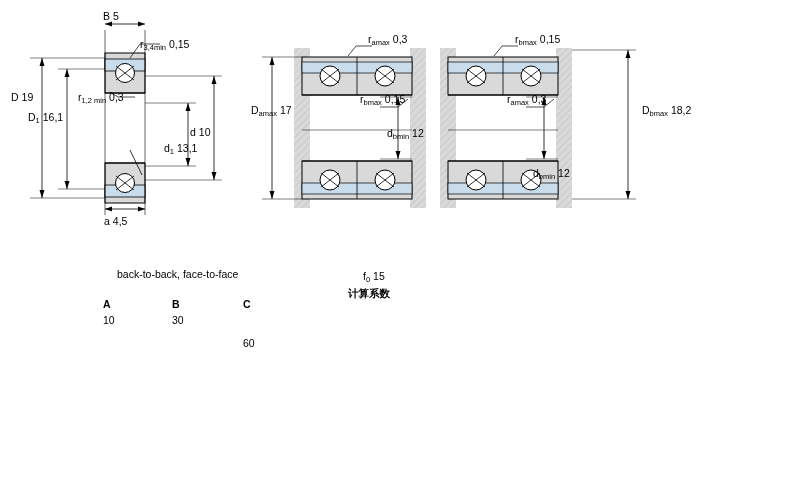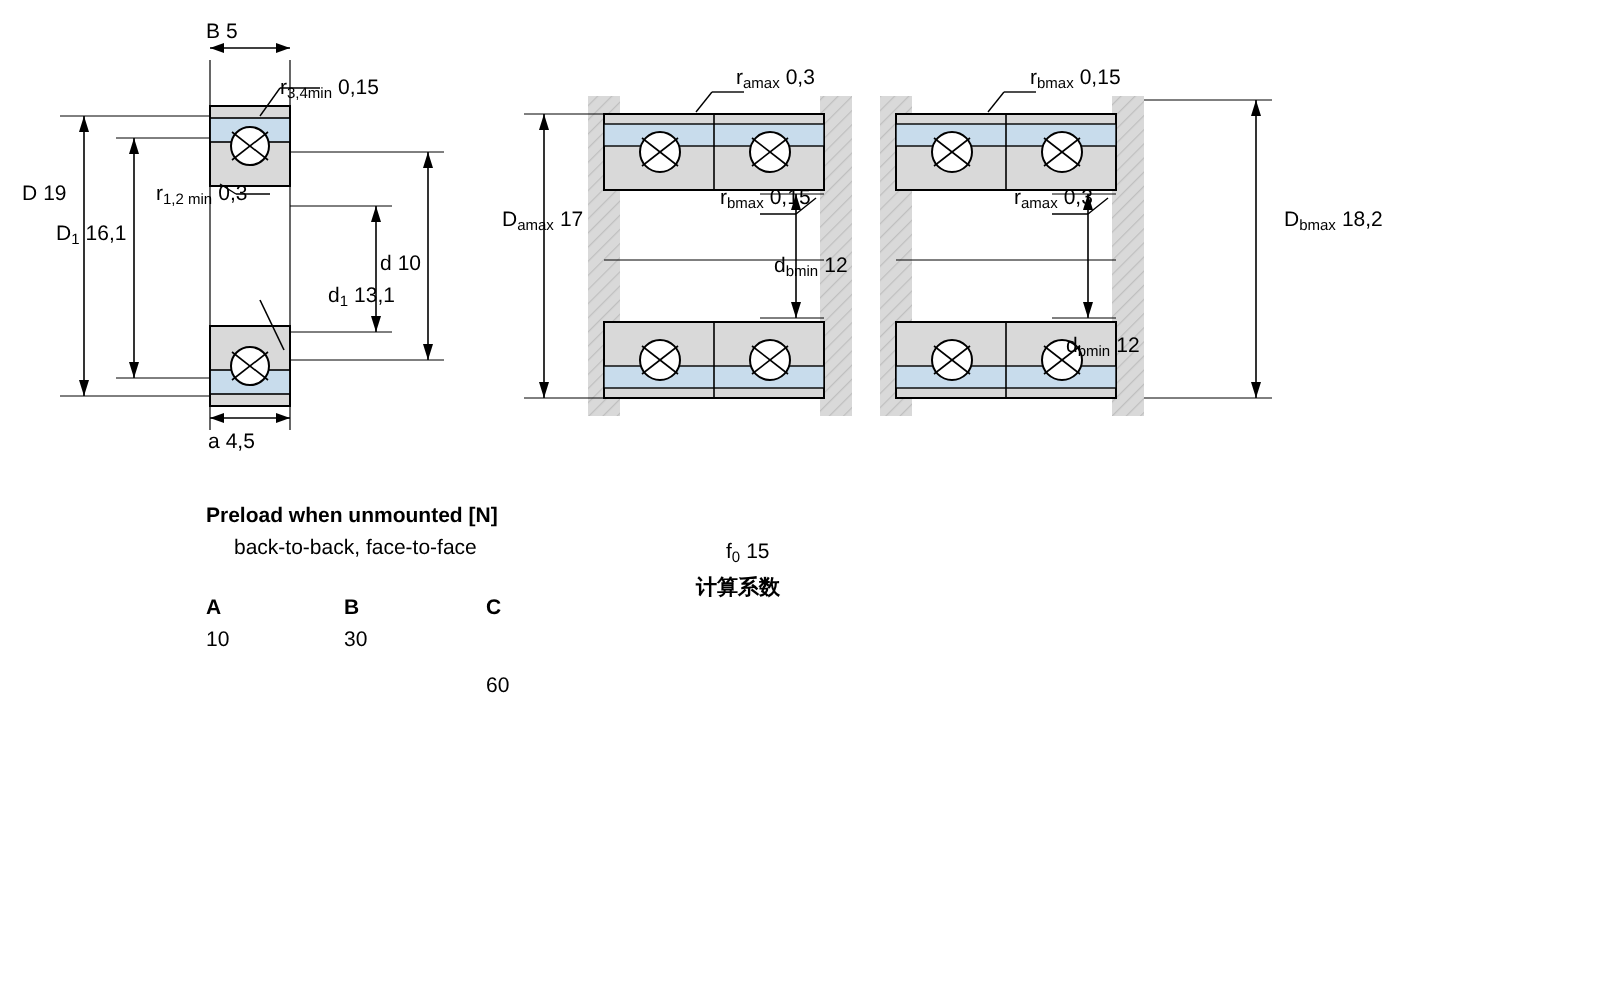--- a/index.html
+++ b/index.html
@@ -301,21 +301,20 @@
   </div>
 
   <div class="lbl" style="left:387px; top:127px;">
     <span>d</span><sub>bmin</sub><span class="val">12</span>
   </div>
 
   <div class="lbl" style="left:533px; top:127px;margin-top:40px;">
     <span>d</span><sub>bmin</sub><span class="val">12</span>
   </div>
 
-  <div class="txtblock bold" style="left:103px; top:252px;">Preload when unmounted [N]</div>
   <div class="txtblock" style="left:117px; top:268px;text-align:center;">back-to-back, face-to-face</div>
 
   <div class="txtblock bold" style="left:103px; top:298px;">A</div>
   <div class="txtblock bold" style="left:172px; top:298px;">B</div>
   <div class="txtblock bold" style="left:243px; top:298px;">C</div>
 
   <div class="txtblock" style="left:103px; top:314px;">10</div>
   <div class="txtblock" style="left:172px; top:314px;">30</div>
   <div class="txtblock" style="left:243px; top:314px;margin-top:23px;">60</div>
 

